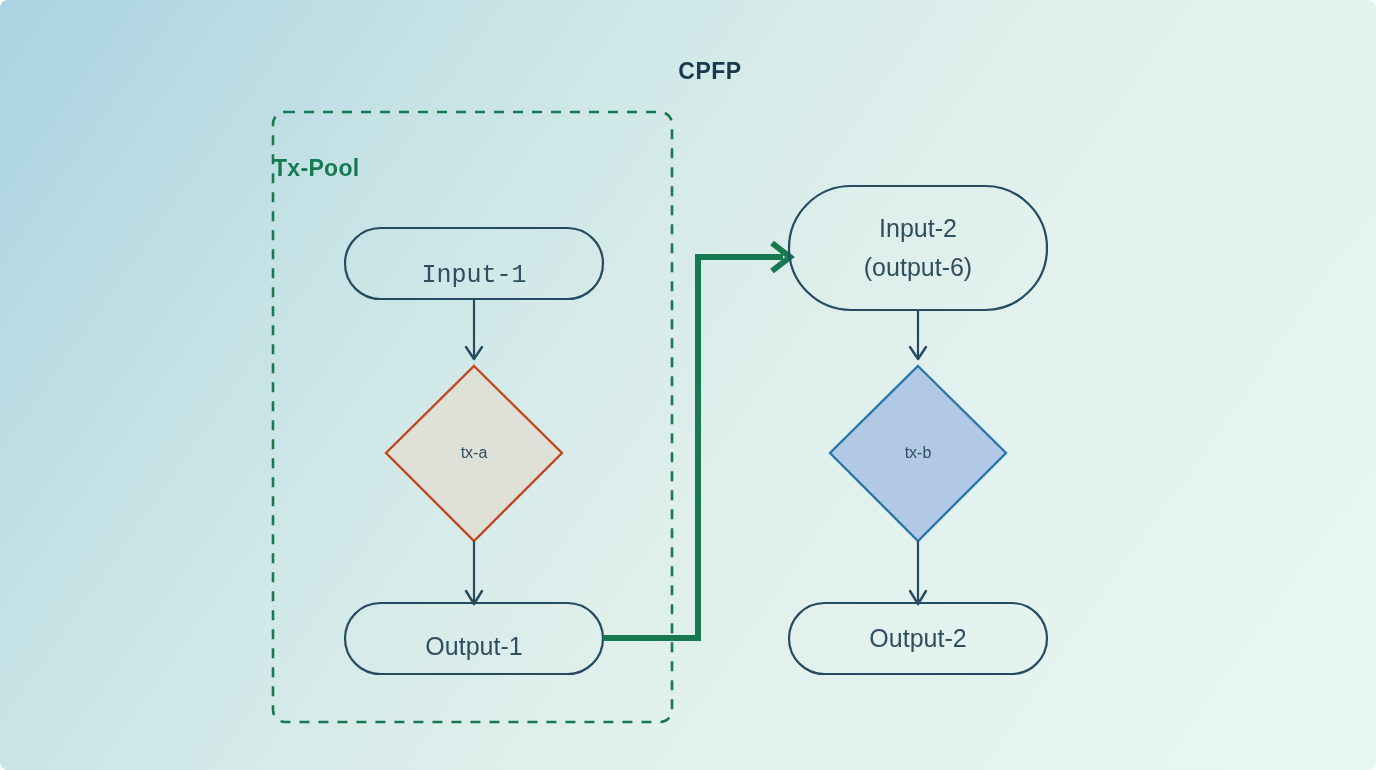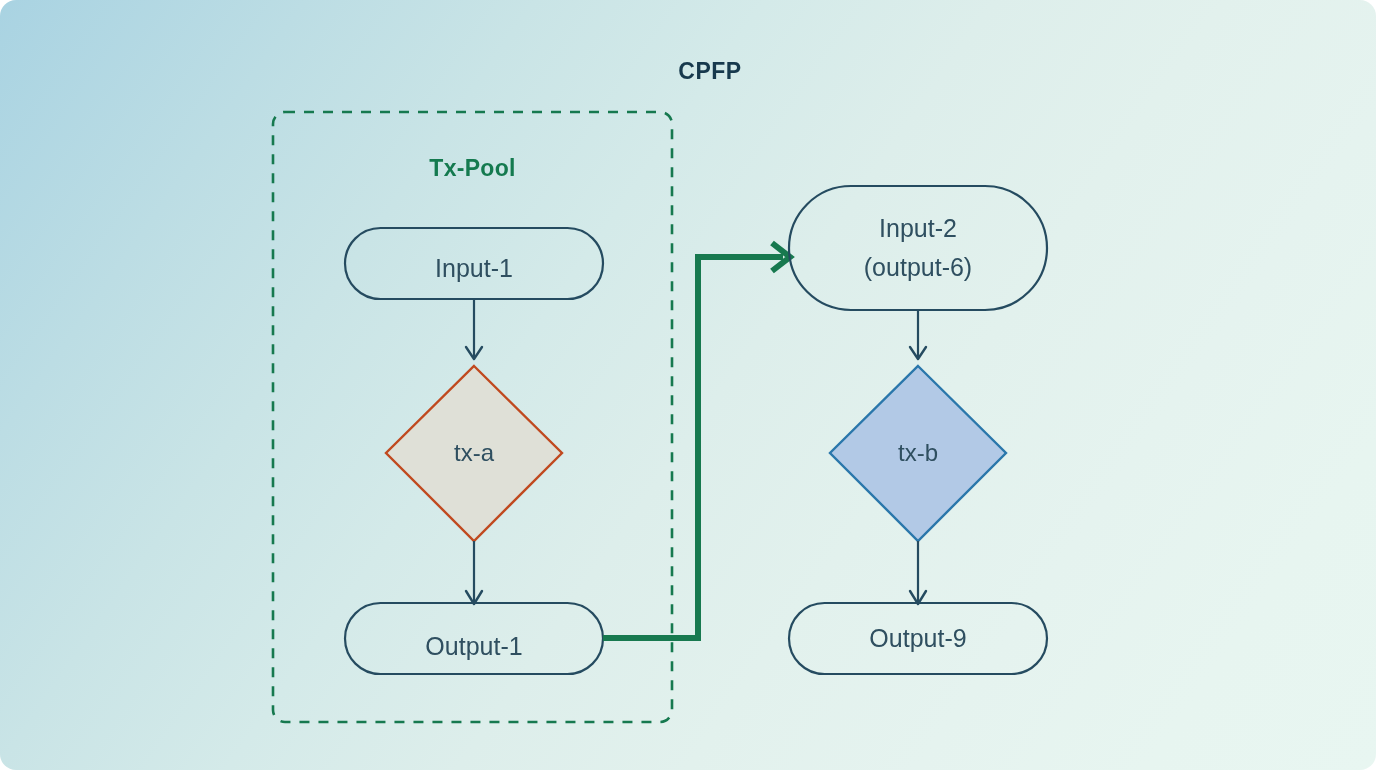--- a/index.html
+++ b/index.html
@@ -10,21 +10,21 @@
   body {
     width: 1376px;
     height: 770px;
     overflow: hidden;
     font-family: "Liberation Sans", sans-serif;
   }
   #canvas {
     position: relative;
     width: 1376px;
     height: 770px;
-    border-radius: 16px;
+    border-radius: 8px;
     overflow: hidden;
     background: linear-gradient(125deg,
         #a9d3e2 0%,
         #bcdde4 16%,
         #c9e4e6 28%,
         #d4eae9 40%,
         #ddeeeb 52%,
         #e2f1ed 64%,
         #e5f3ef 76%,
         #e7f5f0 88%,
@@ -61,21 +61,21 @@
   .group-text {
     position: absolute;
     color: #147a4f;
     font-weight: bold;
     font-size: 23px;
     letter-spacing: 0.3px;
     font-family: "Liberation Sans", sans-serif;
     white-space: nowrap;
   }
   .diamond-text {
-    font-size: 24px;
+    font-size: 16px;
   }
 </style>
 </head>
 <body>
 
 <div id="canvas">
 
   <svg id="svg-layer" viewBox="0 0 1376 770" xmlns="http://www.w3.org/2000/svg">
 
     <rect x="273" y="112" width="399" height="610" rx="12" ry="12" fill="none" stroke="#16794f" stroke-width="2.6" stroke-dasharray="10 9" stroke-linecap="butt"></rect>
@@ -103,23 +103,23 @@
     <polygon points="918,366 1006,453 918,541 830,453" fill="#b2c9e6" stroke="#2a77ab" stroke-width="2.4" stroke-linejoin="miter"></polygon>
 
     <line x1="918" y1="541" x2="918" y2="603" stroke="#254b60" stroke-width="2.2"></line>
     <path d="M 910 591 L 918 604 L 926 591" fill="none" stroke="#254b60" stroke-width="2.4" stroke-linecap="round" stroke-linejoin="round"></path>
 
     <rect x="789" y="603" width="258" height="71" rx="35.5" ry="35.5" fill="none" stroke="#254b60" stroke-width="2.2"></rect>
   </svg>
 
   <div class="title-text" style="left:0; top:58px; width:1420px; text-align:center;">CPFP</div>
 
-  <div class="group-text" style="left:273px; top:155px; width:399px; text-align:center;">Tx-Pool</div>
+  <div class="group-text" style="left:273px; top:155px; width:399px; text-align:left;">Tx-Pool</div>
 
-  <div class="node-label" style="left:345px; top:236px; width:258px; height:64px;">
+  <div class="node-label" style="left:345px; top:244px; width:258px; height:64px;font-family:Liberation Mono, monospace;">
     <span>Input-1</span>
   </div>
 
   <div class="node-label diamond-text" style="left:386px; top:418px; width:176px; height:70px;">
     <span>tx-a</span>
   </div>
 
   <div class="node-label" style="left:345px; top:603px; width:258px; height:87px;">
     <span>Output-1</span>
   </div>
@@ -127,16 +127,16 @@
   <div class="node-label" style="left:789px; top:186px; width:258px; height:124px;">
     <span>Input-2</span>
     <span>(output-6)</span>
   </div>
 
   <div class="node-label diamond-text" style="left:830px; top:418px; width:176px; height:70px;justify-content:center;">
     <span>tx-b</span>
   </div>
 
   <div class="node-label" style="left:789px; top:603px; width:258px; height:71px;">
-    <span>Output-9</span>
+    <span>Output-2</span>
   </div>
 
 </div>
 
 </body></html>

